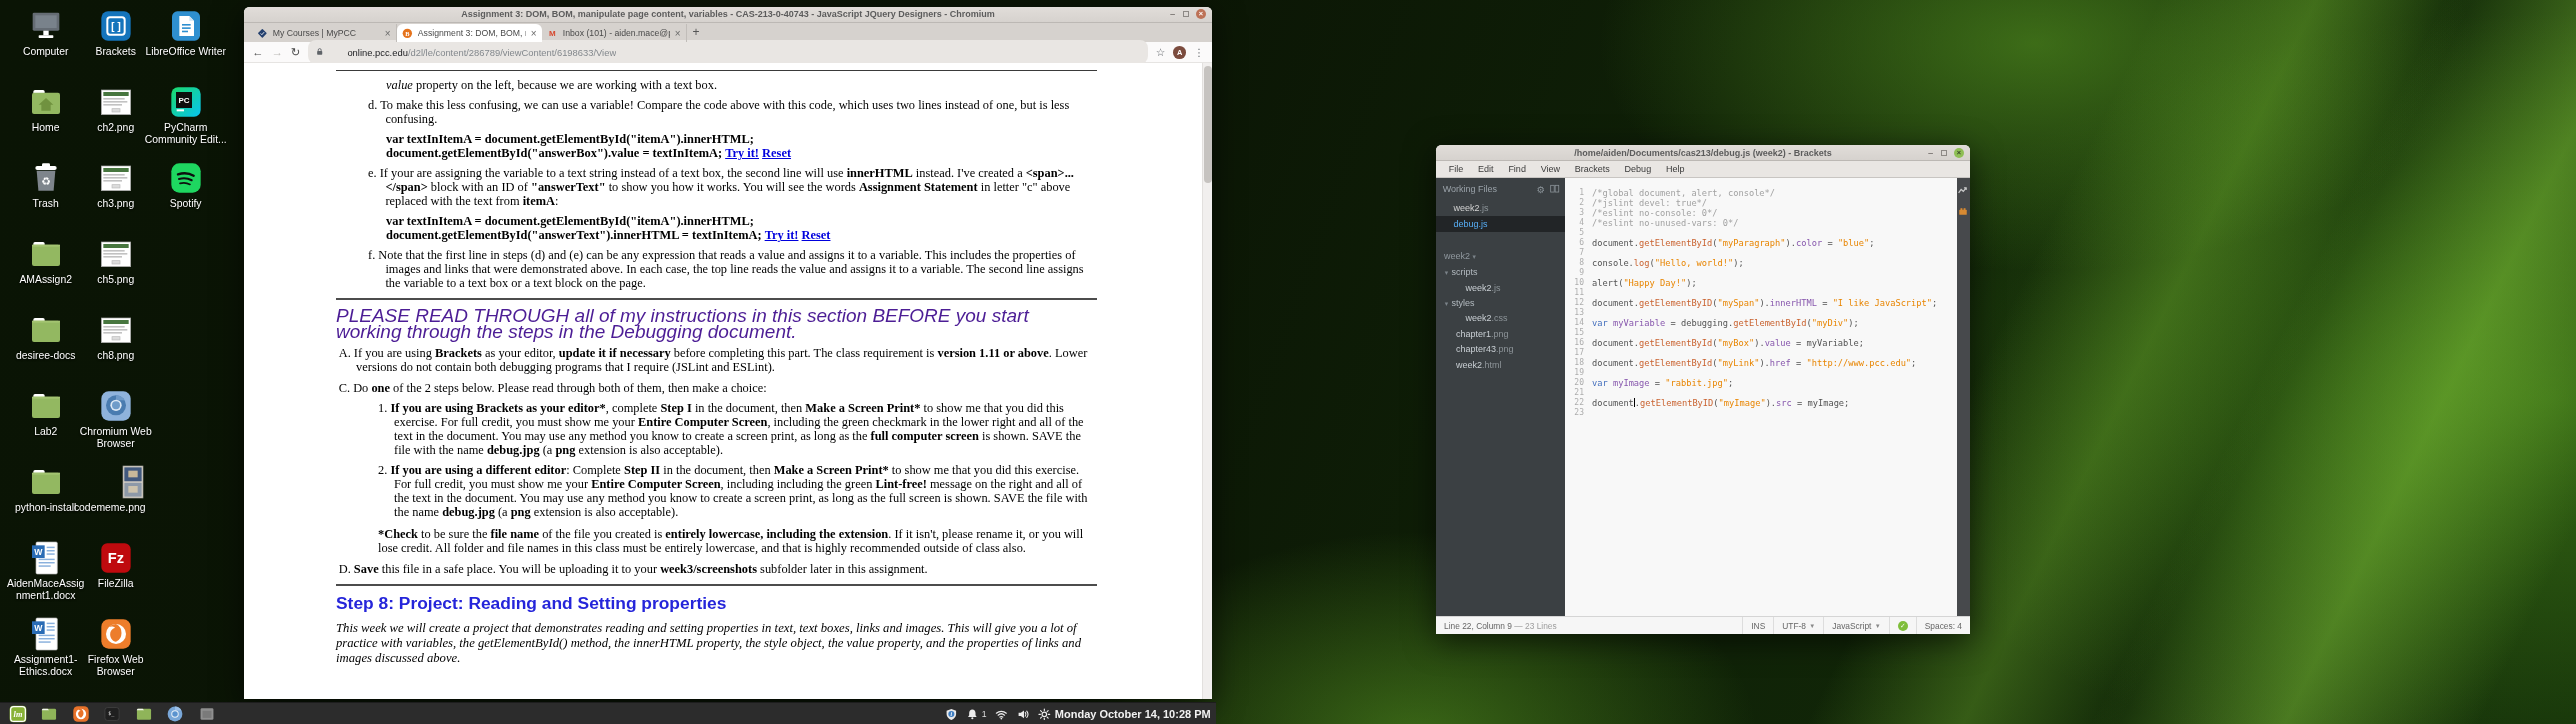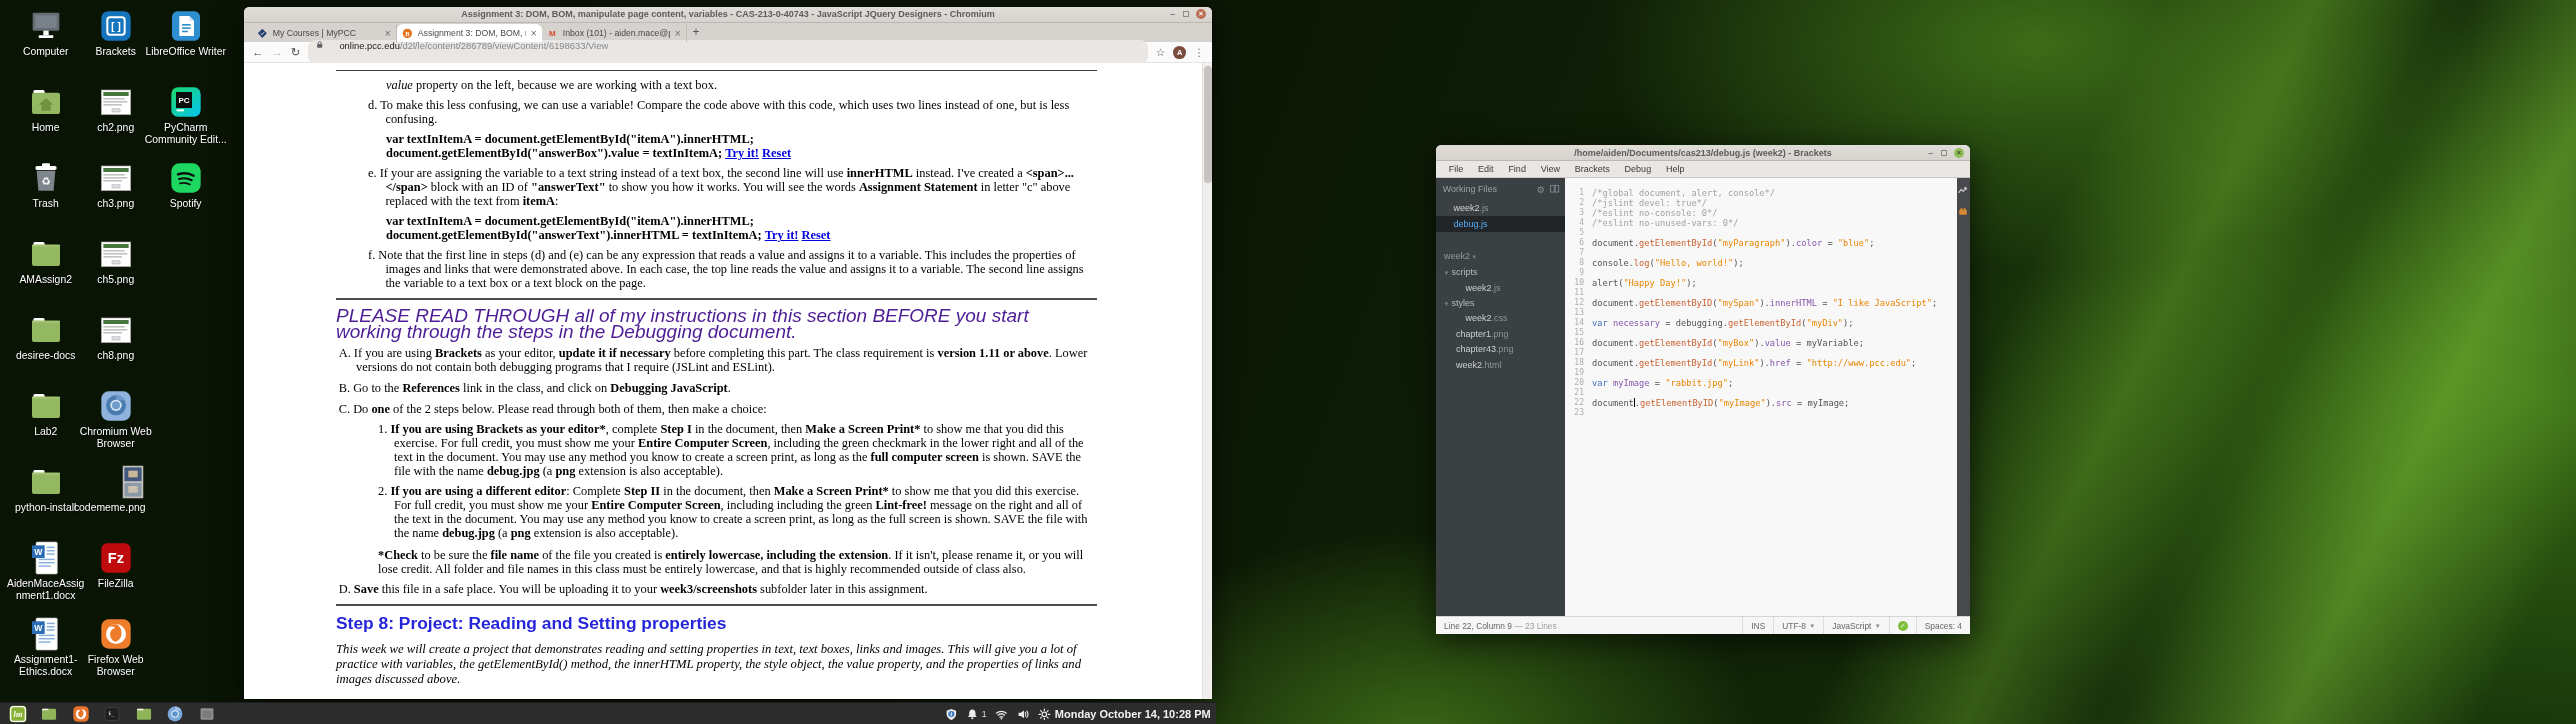--- a/index.html
+++ b/index.html
@@ -36,21 +36,21 @@
 .tab{width:145px;height:18px;display:flex;align-items:center;gap:4.7px;padding:0 5.4px;font-size:8.7px;color:#4a4a4a;border-right:0.7px solid #c1bdb9;position:relative}
 .tab.active{background:#fff;border-radius:6px 6px 0 0;border-right:none}
 .tab .favicon{width:10.7px;height:10.7px;flex:none}
 .favicon svg{display:block;width:100%;height:100%}
 .tab .t-label{flex:1;white-space:nowrap;overflow:hidden}
 .tab .t-close{flex:none;color:#6b6b6b;font-size:10px}
 .newtab{margin:0 0 3.4px 5.4px;font-size:12px;color:#555}
 .toolbar{height:21px;background:#fbfafa;display:flex;align-items:center;padding:0 8px;gap:8px;border-bottom:0.7px solid #e6e4e2}
 .navbtn{font-size:11.4px;color:#4a4a4a}
 .navbtn.disabled{color:#bcb9b6}
-.omnibox{flex:1;height:24px;background:#e9e6e3;border-radius:8px;display:flex;padding:0 6.7px;gap:15px;overflow:hidden}
+.omnibox{flex:1;height:24px;background:#e9e6e3;border-radius:8px;display:flex;align-items:center;padding:0 6.7px;gap:23px;overflow:hidden}
 .omnibox .lockicon{width:9.4px;height:9.4px;flex:none}.lockicon svg{display:block;width:100%;height:100%}
 .url{font-size:9.4px;white-space:nowrap;overflow:hidden}
 .url .host{color:#202124}.url .path{color:#83888d}
 .tool-right{display:flex;align-items:center;gap:8px}
 .staricon{font-size:10.7px;color:#5f6368}
 .avatar{width:12.7px;height:12.7px;border-radius:50%;background:#7b4b3d;color:#fff;font-size:7.4px;font-weight:bold;display:flex;align-items:center;justify-content:center}
 .dotsicon{font-size:10px;color:#5f6368}
 
 .page{position:relative;height:636px;background:#fff;overflow:hidden}
 .content{height:100%;padding:6.7px 115px 0 92px;font-family:"Liberation Serif",serif;font-size:12.4px;line-height:14px;color:#000;overflow:hidden}
@@ -457,21 +457,20 @@
             </div>
             <div class="p-li-d"><span class="marker">e. </span><span>If your are assigning the variable to a text string instead of a text box, the second line will use </span><b>innerHTML</b><span> instead. I've created a </span><b>&lt;span&gt;...&lt;/span&gt;</b><span> block with an ID of </span><b>"answerText"</b><span> to show you how it works. You will see the words </span><b>Assignment Statement</b><span> in letter "c" above replaced with the text from </span><b>itemA</b><span>:</span></div>
             <div class="p-code">
               <div class="code-line"><b>var textInItemA = document.getElementById("itemA").innerHTML;</b></div>
               <div class="code-line"><b>document.getElementById("answerText").innerHTML = textInItemA; </b><a class="link">Try it!</a><span>  </span><a class="link">Reset</a></div>
             </div>
             <div class="p-li-d"><span class="marker">f. </span><span>Note that the first line in steps (d) and (e) can be any expression that reads a value and assigns it to a variable. This includes the properties of images and links that were demonstrated above. In each case, the top line reads the value and assigns it to a variable. The second line assigns the variable to a text box or a text block on the page.</span></div>
             <div class="p-hr"></div>
             <div class="p-red"><span>PLEASE READ THROUGH all of my instructions in this section BEFORE you start working through the steps in the Debugging document.</span></div>
             <div class="p-li-letter"><span class="marker">A. </span><span>If you are using </span><b>Brackets</b><span> as your editor, </span><b>update it if necessary</b><span> before completing this part. The class requirement is </span><b>version 1.11 or above</b><span>. Lower versions do not contain both debugging programs that I require (JSLint and ESLint).</span></div>
-            <div class="p-li-letter"><span class="marker">B. </span><span>Go to the </span><b>References</b><span> link in the class, and click on </span><b>Debugging JavaScript</b><span>.</span></div>
             <div class="p-li-letter"><span class="marker">C. </span><span>Do </span><b>one</b><span> of the 2 steps below. Please read through both of them, then make a choice:</span></div>
             <div class="p-li-num"><span class="marker">1. </span><b>If you are using Brackets as your editor*</b><span>, complete </span><b>Step I</b><span> in the document, then </span><b>Make a Screen Print*</b><span> to show me that you did this exercise. For full credit, you must show me your </span><b>Entire Computer Screen</b><span>, including the green checkmark in the lower right and all of the text in the document. You may use any method you know to create a screen print, as long as the </span><b>full computer screen</b><span> is shown. SAVE the file with the name </span><b>debug.jpg</b><span> (a </span><b>png</b><span> extension is also acceptable).</span></div>
             <div class="p-li-num"><span class="marker">2. </span><b>If you are using a different editor</b><span>: Complete </span><b>Step II</b><span> in the document, then </span><b>Make a Screen Print*</b><span> to show me that you did this exercise. For full credit, you must show me your </span><b>Entire Computer Screen</b><span>, including including the green </span><b>Lint-free!</b><span> message on the right and all of the text in the document. You may use any method you know to create a screen print, as long as the full screen is shown. SAVE the file with the name </span><b>debug.jpg</b><span> (a </span><b>png</b><span> extension is also acceptable).</span></div>
             <div class="p-check"><b>*Check</b><span> to be sure the </span><b>file name</b><span> of the file you created is </span><b>entirely lowercase, including the extension</b><span>. If it isn't, please rename it, or you will lose credit. All folder and file names in this class must be entirely lowercase, and that is highly recommended outside of class also.</span></div>
             <div class="p-li-letter"><span class="marker">D. </span><b>Save</b><span> this file in a safe place. You will be uploading it to your </span><b>week3/screenshots</b><span> subfolder later in this assignment.</span></div>
             <div class="p-hr"></div>
             <div class="p-h2"><span>Step 8: Project: Reading and Setting properties</span></div>
             <div class="p-intro"><span>This week we will create a project that demonstrates reading and setting properties in text, text boxes, links and images. This will give you a lot of practice with variables, the getElementById() method, the innerHTML property, the style object, the value property, and the properties of links and images discussed above.</span></div>
           </div>
       </div>
@@ -533,21 +532,21 @@
           <div class="cl"><span class="ln">4</span><span class="lbody"><span class="tok-c">/*eslint no-unused-vars: 0*/</span></span></div>
           <div class="cl"><span class="ln">5</span><span class="lbody"></span></div>
           <div class="cl"><span class="ln">6</span><span class="lbody"><span class="tok-n">document.</span><span class="tok-f">getElementById</span><span class="tok-n">(</span><span class="tok-s">"myParagraph"</span><span class="tok-n">).</span><span class="tok-p">color</span><span class="tok-n"> = </span><span class="tok-s">"blue"</span><span class="tok-n">;</span></span></div>
           <div class="cl"><span class="ln">7</span><span class="lbody"></span></div>
           <div class="cl"><span class="ln">8</span><span class="lbody"><span class="tok-n">console.</span><span class="tok-f">log</span><span class="tok-n">(</span><span class="tok-s">"Hello, world!"</span><span class="tok-n">);</span></span></div>
           <div class="cl"><span class="ln">9</span><span class="lbody"></span></div>
           <div class="cl"><span class="ln">10</span><span class="lbody"><span class="tok-n">alert(</span><span class="tok-s">"Happy Day!"</span><span class="tok-n">);</span></span></div>
           <div class="cl"><span class="ln">11</span><span class="lbody"></span></div>
           <div class="cl"><span class="ln">12</span><span class="lbody"><span class="tok-n">document.</span><span class="tok-f">getElementByID</span><span class="tok-n">(</span><span class="tok-s">"mySpan"</span><span class="tok-n">).</span><span class="tok-p">innerHTML</span><span class="tok-n"> = </span><span class="tok-s">"I like JavaScript"</span><span class="tok-n">;</span></span></div>
           <div class="cl"><span class="ln">13</span><span class="lbody"></span></div>
-          <div class="cl"><span class="ln">14</span><span class="lbody"><span class="tok-k">var</span><span class="tok-n"> </span><span class="tok-d">necessary</span><span class="tok-n"> = debugging.</span><span class="tok-f">getElementById</span><span class="tok-n">(</span><span class="tok-s">"myDiv"</span><span class="tok-n">);</span></span></div>
+          <div class="cl"><span class="ln">14</span><span class="lbody"><span class="tok-k">var</span><span class="tok-n"> </span><span class="tok-d">myVariable</span><span class="tok-n"> = debugging.</span><span class="tok-f">getElementById</span><span class="tok-n">(</span><span class="tok-s">"myDiv"</span><span class="tok-n">);</span></span></div>
           <div class="cl"><span class="ln">15</span><span class="lbody"></span></div>
           <div class="cl"><span class="ln">16</span><span class="lbody"><span class="tok-n">document.</span><span class="tok-f">getElementById</span><span class="tok-n">(</span><span class="tok-s">"myBox"</span><span class="tok-n">).</span><span class="tok-p">value</span><span class="tok-n"> = myVariable;</span></span></div>
           <div class="cl"><span class="ln">17</span><span class="lbody"></span></div>
           <div class="cl"><span class="ln">18</span><span class="lbody"><span class="tok-n">document.</span><span class="tok-f">getElementById</span><span class="tok-n">(</span><span class="tok-s">"myLink"</span><span class="tok-n">).</span><span class="tok-p">href</span><span class="tok-n"> = </span><span class="tok-s">"http://www.pcc.edu"</span><span class="tok-n">;</span></span></div>
           <div class="cl"><span class="ln">19</span><span class="lbody"></span></div>
           <div class="cl"><span class="ln">20</span><span class="lbody"><span class="tok-k">var</span><span class="tok-n"> </span><span class="tok-d">myImage</span><span class="tok-n"> = </span><span class="tok-s">"rabbit.jpg"</span><span class="tok-n">;</span></span></div>
           <div class="cl"><span class="ln">21</span><span class="lbody"></span></div>
           <div class="cl"><span class="ln">22</span><span class="lbody"><span class="tok-n">document</span><span class="cursorbar"></span><span class="tok-n">.</span><span class="tok-f">getElementByID</span><span class="tok-n">(</span><span class="tok-s">"myImage"</span><span class="tok-n">).</span><span class="tok-p">src</span><span class="tok-n"> = myImage;</span></span></div>
           <div class="cl"><span class="ln">23</span><span class="lbody"></span></div>
         </div>

